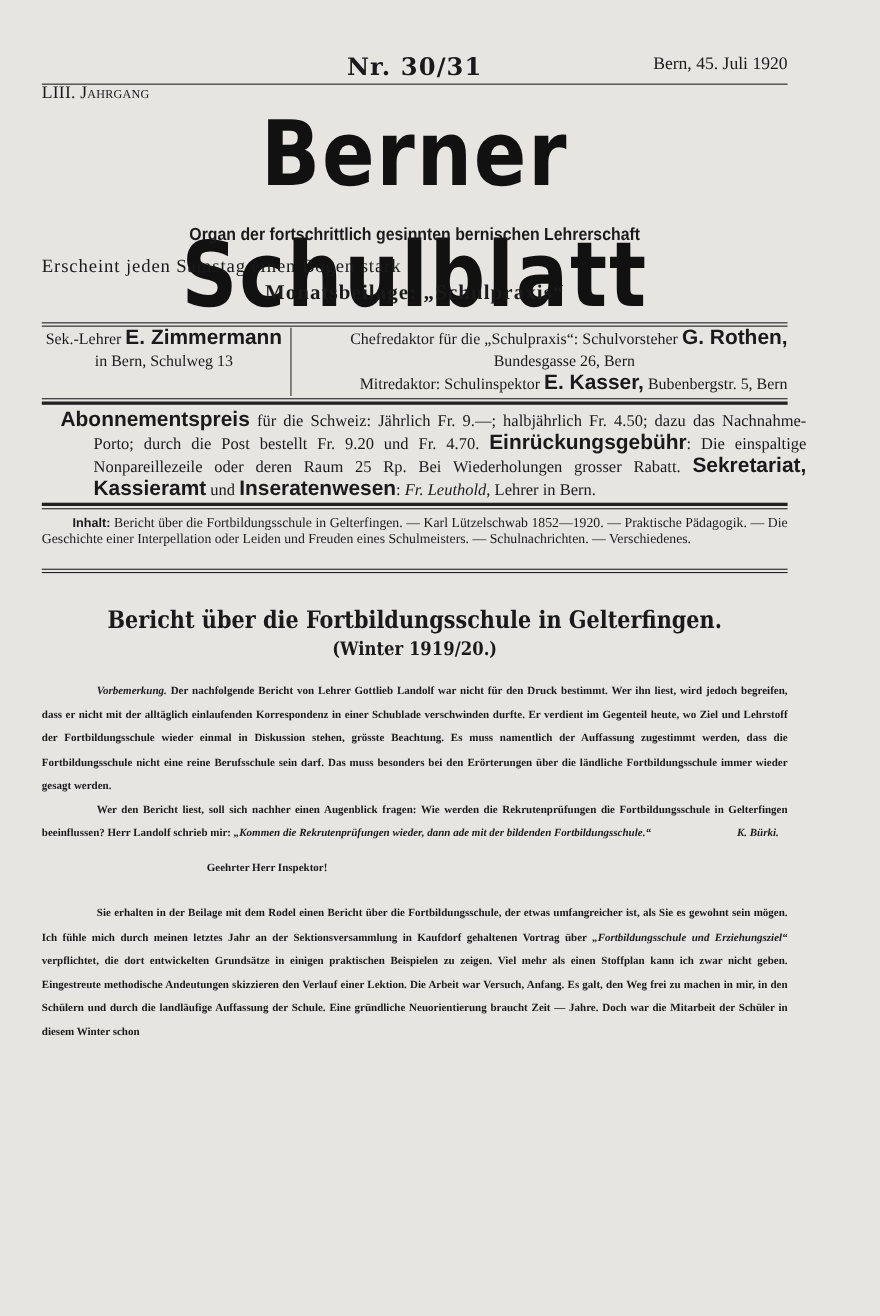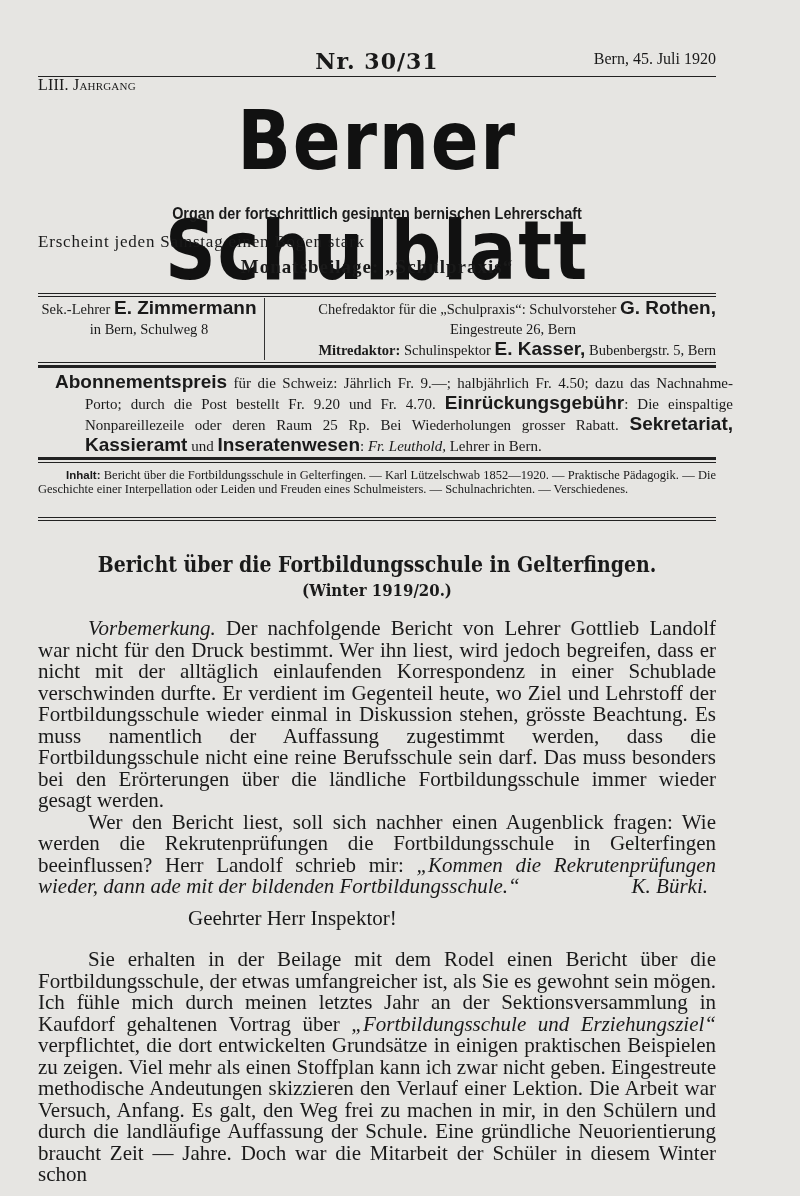--- a/index.html
+++ b/index.html
@@ -29,26 +29,26 @@
   .editors .col1 { position: absolute; left: 0; top: 0; width: 222px; text-align: center; }
   .editors .divider { position: absolute; left: 226px; top: 0; width: 1px; height: 62px; background: #333; }
   .editors .col2 { position: absolute; left: 232px; top: 0; width: 446px; text-align: right; }
   .sans-b { font-family: "Liberation Sans", sans-serif; font-weight: bold; font-size: 19px; }
   .abo { position: absolute; top: 372px; left: 0; width: 678px; font-size: 15px; line-height: 20px; text-align: justify; margin-left: 17px; }
   .abo p { margin: 0; text-indent: -30px; padding-left: 30px; }
   .inhalt { position: absolute; top: 468px; left: 0; width: 678px; font-size: 12.5px; line-height: 14px; text-align: justify; }
   .inhalt p { margin: 0; text-indent: 28px; }
   .art-title { position: absolute; top: 551px; left: 0; width: 678px; text-align: center; font-weight: bold; font-size: 22px; font-family: "DejaVu Serif", serif; transform: scaleX(0.86); }
   .art-sub { position: absolute; top: 580px; left: 0; width: 678px; text-align: center; font-weight: bold; font-size: 17px; font-family: "DejaVu Serif", serif; transform: scaleX(0.88); }
-  .body-text { position: absolute; top: 618px; left: 0; width: 678px; font-size: 21px; line-height: 21.5px; text-align: justify; }
+  .body-text { position: absolute; top: 618px; left: 0; width: 678px; font-size: 10px; line-height: 21.5px; text-align: justify; font-weight: bold; }
   .body-text p { margin: 0; text-indent: 50px; }
   .body-text .greeting { text-indent: 0; padding-left: 150px; margin: 10px 0 20px 0; }
   .sig { float: right; font-style: italic; padding-right: 8px; }
   em { font-style: italic; }
-  .b { font-weight: bold; }
+  .b { font-weight: normal; }
 </style>
 </head>
 <body>
 
 <div class="page">
 
   <div class="topline">
     <span class="left">LIII. Jahrgang</span>
     <span class="center">Nr. 30/31</span>
     <span class="right">Bern, 45. Juli 1920</span>
@@ -59,26 +59,26 @@
   <div class="sub1">Organ der fortschrittlich gesinnten bernischen Lehrerschaft</div>
   <div class="sub2">Erscheint jeden Samstag einen Bogen stark</div>
   <div class="sub3">Monatsbeilage: „Schulpraxis“</div>
 
   <div class="rule" style="top:293px;height:1px;"></div>
   <div class="rule" style="top:296px;height:1px;"></div>
 
   <div class="editors">
     <div class="col1">
       <div><span>Sek.-Lehrer </span><span class="sans-b">E. Zimmermann</span></div>
-      <div>in Bern, Schulweg 8</div>
+      <div>in Bern, Schulweg 13</div>
     </div>
     <div class="divider"></div>
     <div class="col2">
       <div><span>Chefredaktor für die „Schulpraxis“: Schulvorsteher </span><span class="sans-b">G. Rothen,</span></div>
-      <div style="text-align:center;padding-left:40px;">Eingestreute 26, Bern</div>
+      <div style="text-align:center;padding-left:40px;">Bundesgasse 26, Bern</div>
       <div><span class="b">Mitredaktor:</span><span> Schulinspektor </span><span class="sans-b">E. Kasser,</span><span> Bubenbergstr. 5, Bern</span></div>
     </div>
   </div>
 
   <div class="rule" style="top:362px;height:1px;"></div>
   <div class="rule" style="top:365px;height:3px;"></div>
 
   <div class="abo">
     <p><span class="sans-b">Abonnementspreis</span><span> für die Schweiz: Jährlich Fr. 9.—; halbjährlich Fr. 4.50; dazu das Nachnahme-Porto; durch die Post bestellt Fr. 9.20 und Fr. 4.70. </span><span class="sans-b">Einrückungsgebühr</span><span>: Die einspaltige Nonpareillezeile oder deren Raum 25 Rp. Bei Wiederholungen grosser Rabatt. </span><span class="sans-b">Sekretariat, Kassieramt</span><span> und </span><span class="sans-b">Inseratenwesen</span><span>: </span><em>Fr. Leuthold,</em><span> Lehrer in Bern.</span></p>
   </div>

